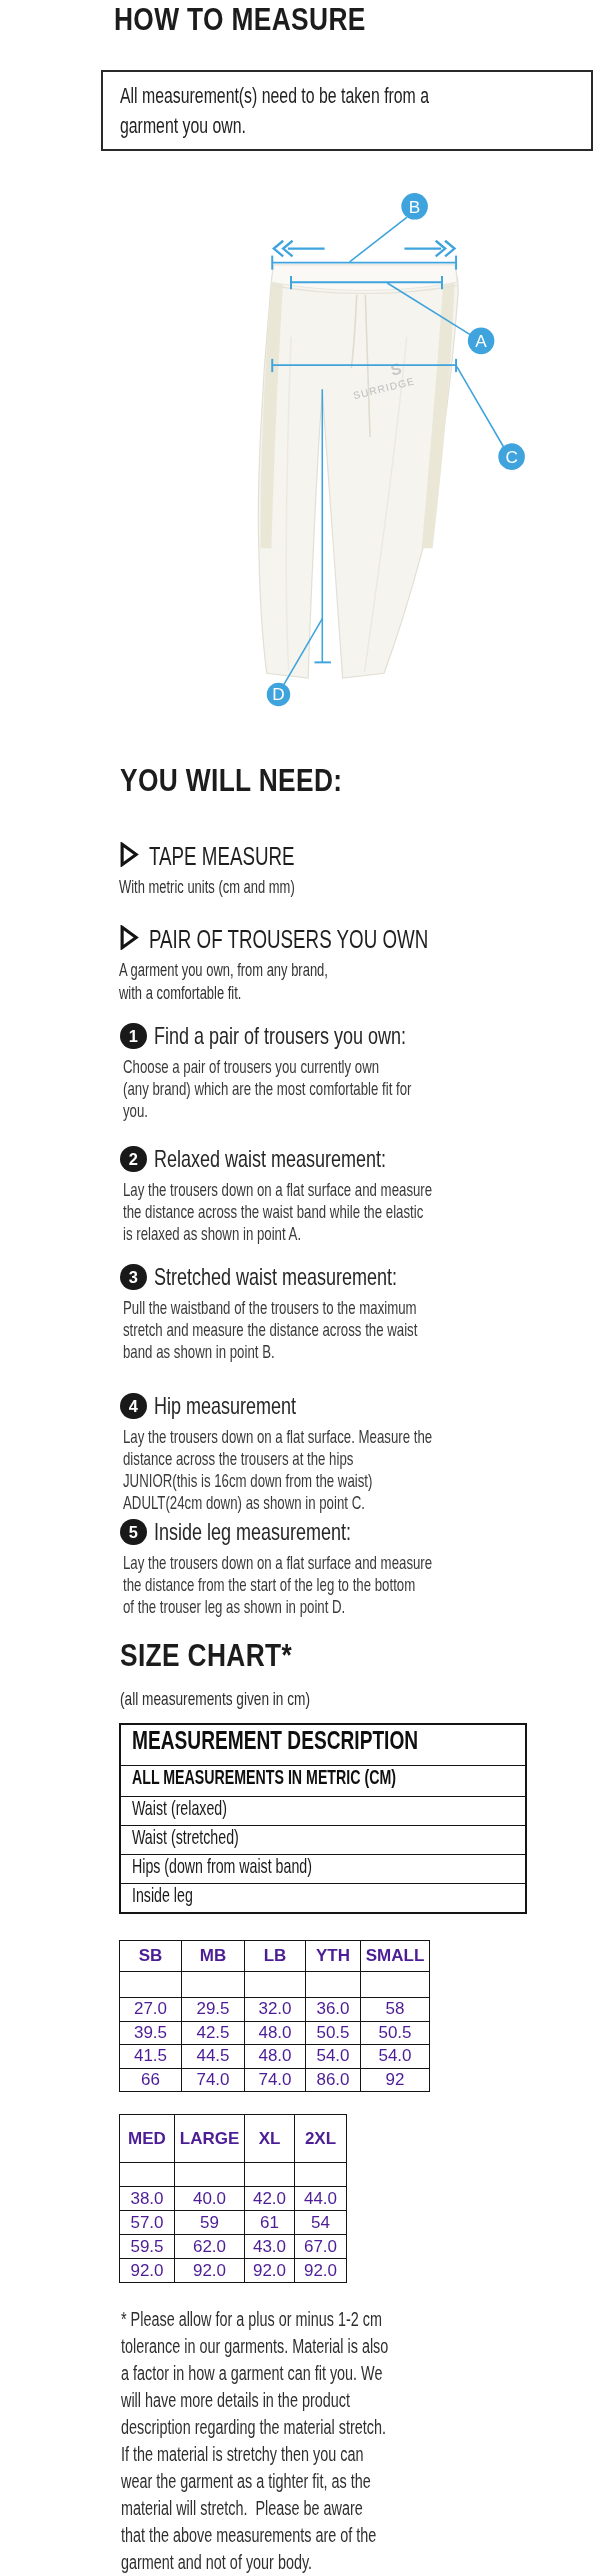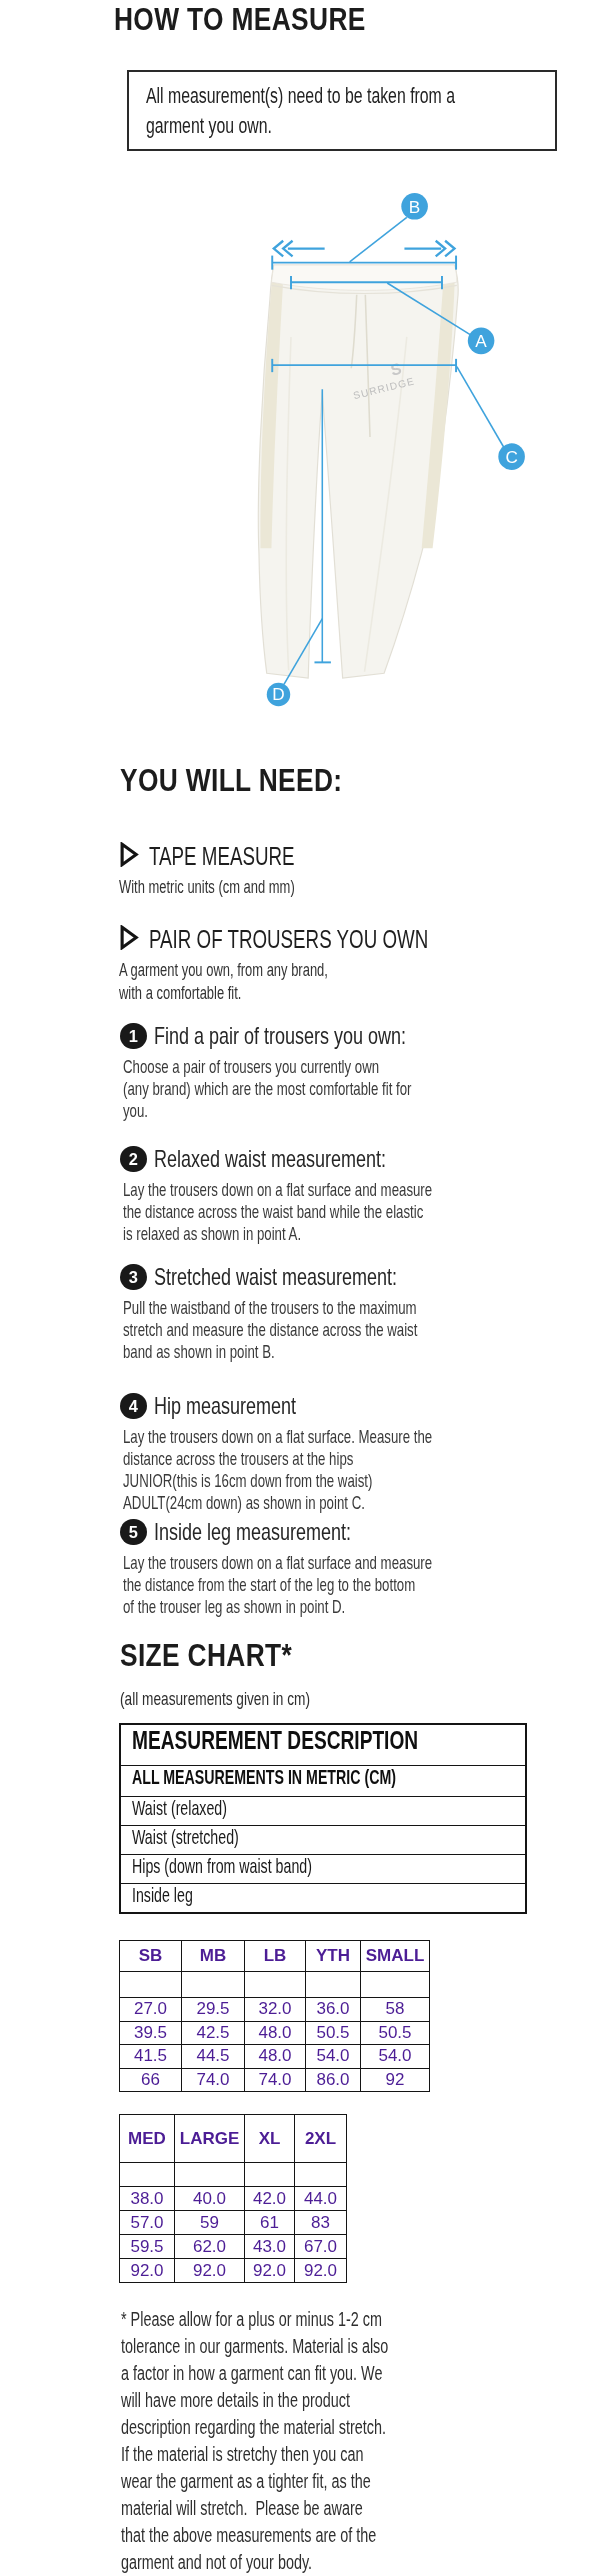--- a/index.html
+++ b/index.html
@@ -7,21 +7,21 @@
         font-family:"Liberation Sans",sans-serif;color:#222}
   .abs{position:absolute}
   
   .cx85{transform:scaleX(.85);transform-origin:0 0}
   .cx75{transform:scaleX(.75);transform-origin:0 0}
   .cx72{transform:scaleX(.72);transform-origin:0 0}
   .cx70{transform:scaleX(.70);transform-origin:0 50%;display:inline-block}
 
   .h1{font-size:31px;font-weight:700;color:#1c1c1c;white-space:nowrap;letter-spacing:0.4px}
 
-  .notice{left:127px;top:70px;width:430px;height:81px;border:2.3px solid #2a2a2a;box-sizing:border-box}
+  .notice{left:101px;top:70px;width:492px;height:81px;border:2.3px solid #2a2a2a;box-sizing:border-box}
   .notice-text{position:absolute;left:17px;top:8.6px;font-size:22px;line-height:30.5px;color:#222;white-space:pre}
 
   .diagram{left:0;top:171px}
   .diagram text{font-family:"Liberation Sans",sans-serif}
   .marker-letter{fill:#fff;font-size:22px;text-anchor:middle}
 
   .need{position:absolute;left:119px}
   .need-head{display:flex;gap:10.2px}
   .tri{flex:none}
   .need-label{font-size:25px;color:#1e1e1e;white-space:nowrap}
@@ -311,21 +311,21 @@
     <tr class="d2">
       <td>38.0</td>
       <td>40.0</td>
       <td>42.0</td>
       <td>44.0</td>
     </tr>
     <tr class="d2">
       <td>57.0</td>
       <td>59</td>
       <td>61</td>
-      <td>83</td>
+      <td>54</td>
     </tr>
     <tr class="d2">
       <td>59.5</td>
       <td>62.0</td>
       <td>43.0</td>
       <td>67.0</td>
     </tr>
     <tr class="d2">
       <td>92.0</td>
       <td>92.0</td>

